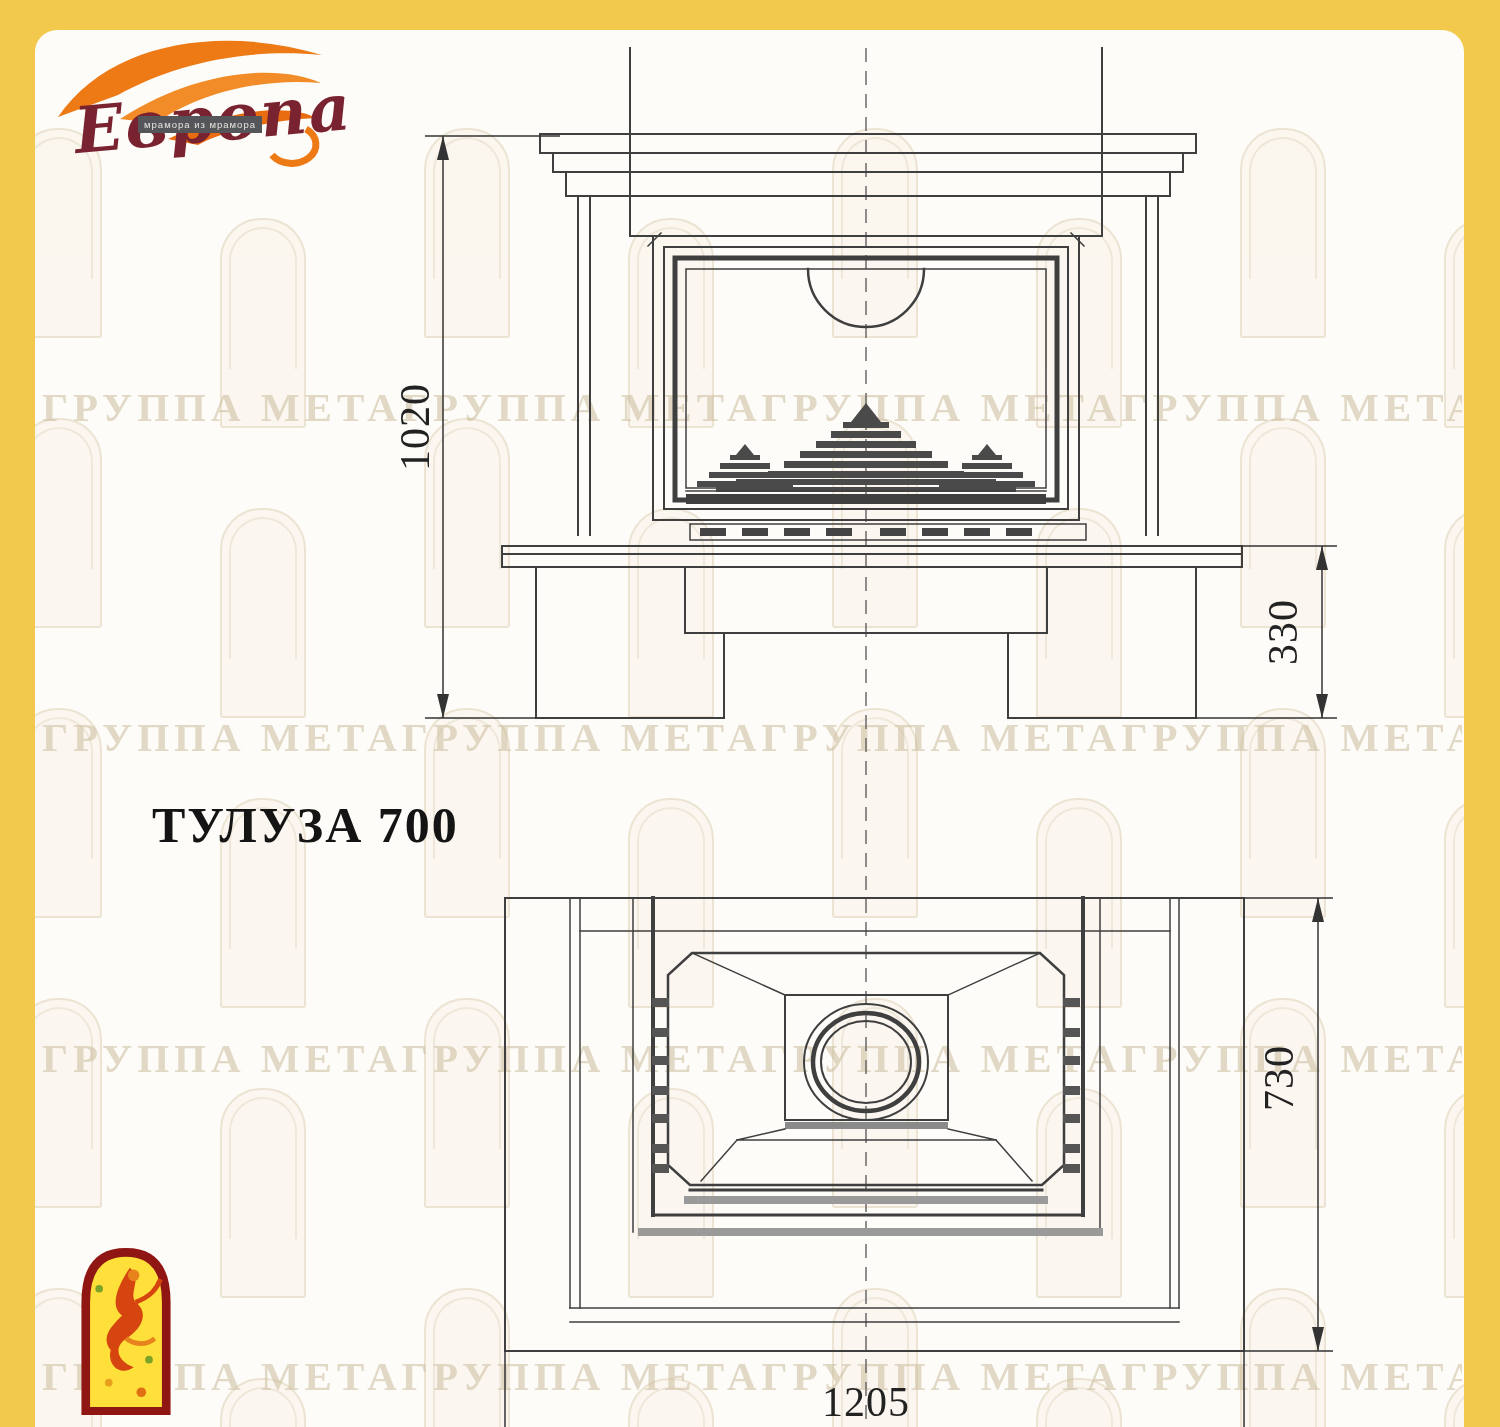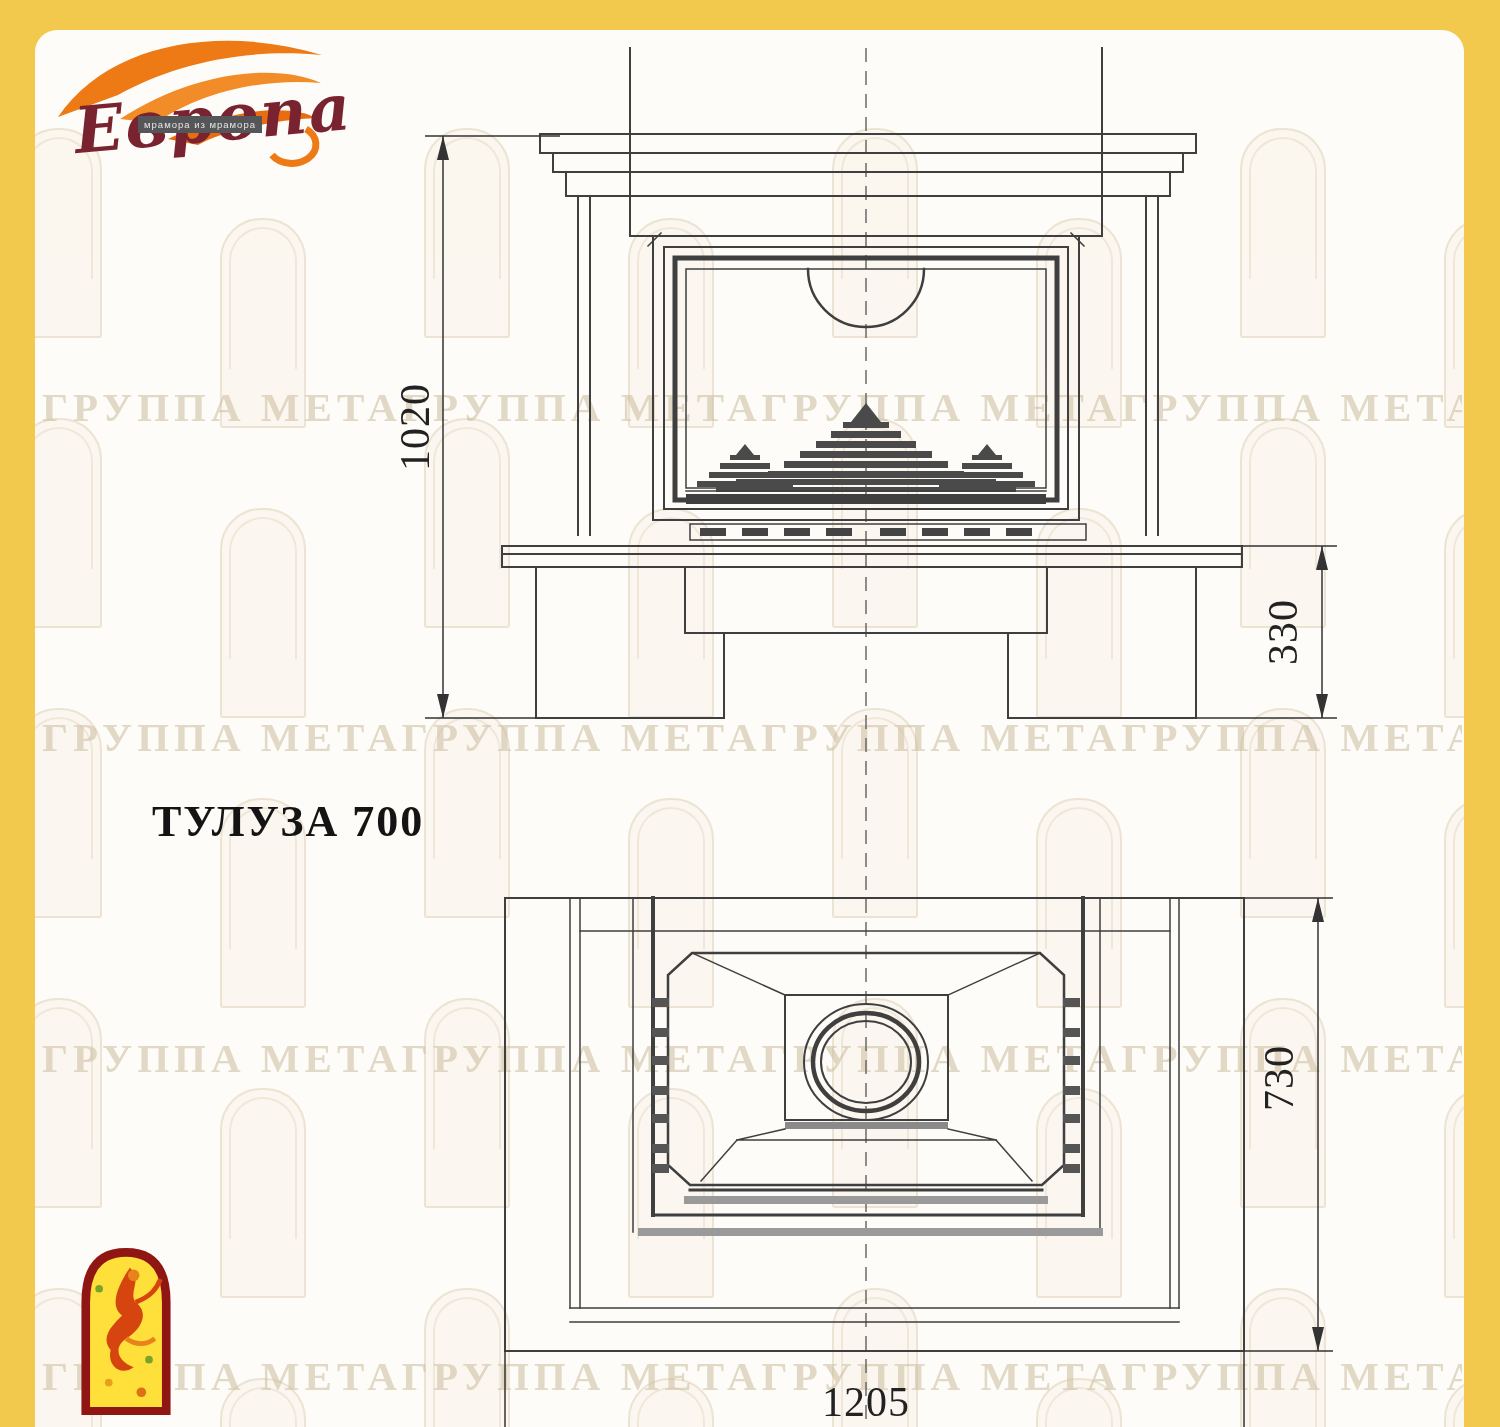--- a/index.html
+++ b/index.html
@@ -24,21 +24,21 @@
   #logo{position:absolute;left:50px;top:25px;width:290px;height:180px;}
   #logo-flame{position:absolute;left:0;top:0;width:280px;height:150px;}
   #brand-name{position:absolute;left:24px;top:56px;font-family:"DejaVu Serif",serif;
               font-style:italic;font-weight:bold;font-size:64px;color:#7a2330;
               transform:rotate(-5deg);letter-spacing:2px;}
   #tagline{position:absolute;left:88px;top:91px;width:124px;height:17px;background:#55565a;
            color:#e8e6e0;font-family:"Liberation Sans",sans-serif;font-size:9.5px;line-height:17px;
            text-align:center;letter-spacing:1px;white-space:nowrap;overflow:hidden;}
   
   #model-title{position:absolute;left:152px;top:796px;font-family:"Liberation Serif",serif;
-               font-weight:bold;font-size:44px;letter-spacing:2px;color:#141414;}
+               font-weight:bold;font-size:50px;letter-spacing:2px;color:#141414;}
   
   #emblem{position:absolute;left:80px;top:1243px;width:92px;height:172px;}
 </style>
 </head>
 <body>
 
 <div id="page">
 
   <div id="paper">
     <div id="arches">

